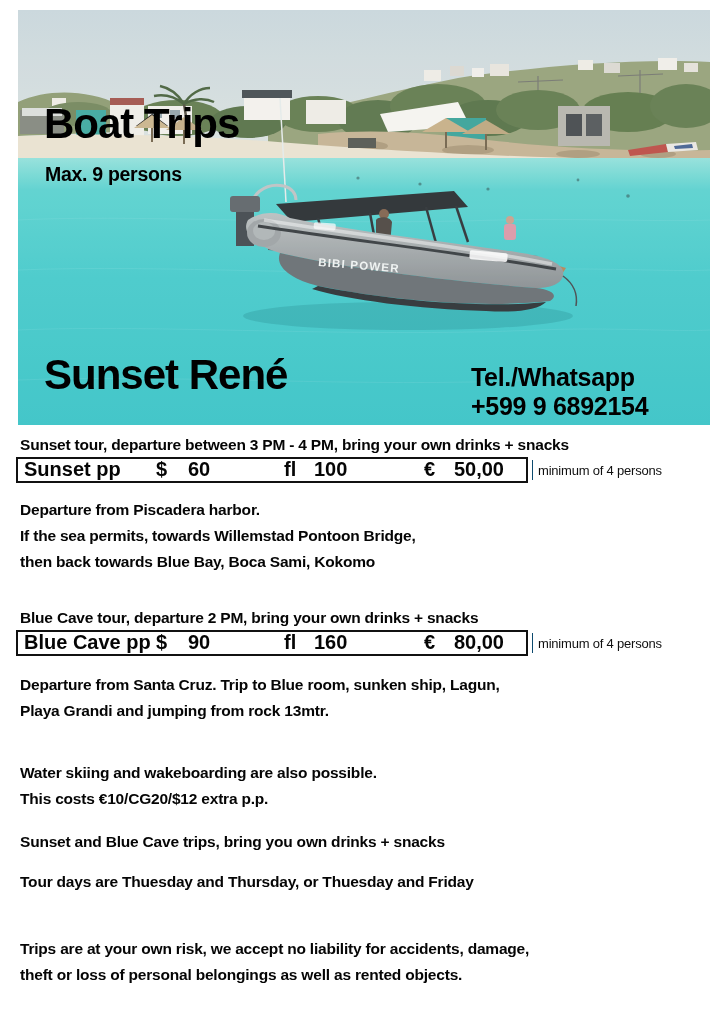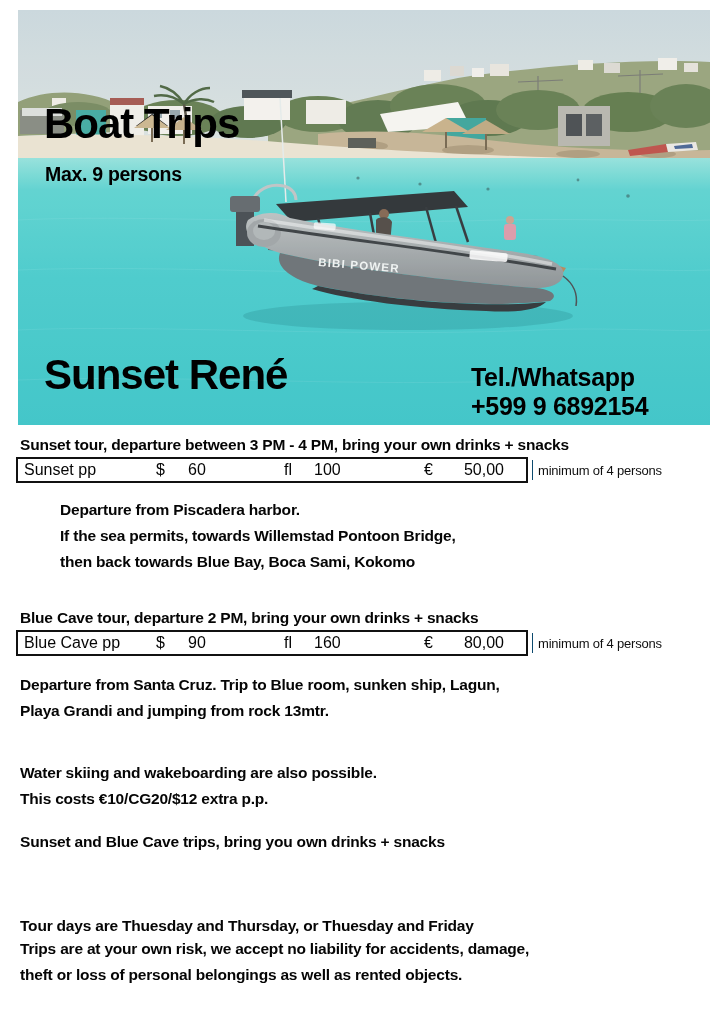--- a/index.html
+++ b/index.html
@@ -9,22 +9,22 @@
   .photo svg{display:block;width:692px;height:415px;}
   .overlay{position:absolute;color:#000;}
   .title{left:26px;top:61px;font-size:42px;font-weight:900;letter-spacing:-1px;line-height:1;margin-top:32px;}
   .maxp{left:27px;top:153px;font-size:19.5px;font-weight:900;letter-spacing:-0.3px;}
   .captain{left:26px;top:344px;font-size:42px;font-weight:900;letter-spacing:-1px;line-height:1;}
   .contact{left:453px;top:353px;font-size:25px;font-weight:900;letter-spacing:-0.3px;line-height:28.5px;}
   .t{position:absolute;left:20px;font-size:15.5px;font-weight:700;letter-spacing:-0.2px;color:#050505;}
   .lines{line-height:25.8px;}
   .price-table{position:absolute;left:16px;width:512px;height:26px;border:2px solid #111;
                box-sizing:border-box;background:#fff;}
-  .price-table span{position:absolute;top:50%;transform:translateY(-52%);font-size:16px;
-                    font-weight:400;white-space:nowrap;}
+  .price-table span{position:absolute;top:50%;transform:translateY(-52%);font-size:20px;
+                    font-weight:700;white-space:nowrap;}
   .c-label{left:6px;} .c-usd-sym{left:138px;} .c-usd-val{left:170px;}
   .c-fl-sym{left:266px;} .c-fl-val{left:296px;} .c-eur-sym{left:406px;} .c-eur-val{right:22px;}
   .note{position:absolute;left:532px;height:20px;display:flex;align-items:center;
         font-size:13px;font-weight:400;letter-spacing:-0.2px;color:#101010;
         border-left:1px solid #0c4a6e;padding-left:5px;white-space:nowrap;}
   .disclaimer{line-height:26px;}
 </style>
 </head>
 <body>
 
@@ -222,21 +222,21 @@
     <span class="c-label">Sunset pp</span>
     <span class="c-usd-sym">$</span>
     <span class="c-usd-val">60</span>
     <span class="c-fl-sym">fl</span>
     <span class="c-fl-val">100</span>
     <span class="c-eur-sym">€</span>
     <span class="c-eur-val">50,00</span>
   </div>
   <div class="note" style="top:460px;">minimum of 4 persons</div>
 
-  <div class="t lines" style="top:497px;margin-left:40px;">
+  <div class="t lines" style="top:497px;">
     <div>Departure from Piscadera harbor.</div>
     <div>If the sea permits, towards Willemstad Pontoon Bridge,</div>
     <div>then back towards Blue Bay, Boca Sami, Kokomo</div>
   </div>
 
   <div class="t" style="top:609px;">Blue Cave tour, departure 2 PM, bring your own drinks + snacks</div>
 
   <div class="price-table" style="top:630px;">
     <span class="c-label">Blue Cave pp</span>
     <span class="c-usd-sym">$</span>
@@ -252,20 +252,20 @@
     <div>Departure from Santa Cruz. Trip to Blue room, sunken ship, Lagun,</div>
     <div>Playa Grandi and jumping from rock 13mtr.</div>
   </div>
 
   <div class="t lines" style="top:741px;margin-top:19px;">
     <div>Water skiing and wakeboarding are also possible.</div>
     <div>This costs €10/CG20/$12 extra p.p.</div>
   </div>
 
   <div class="t" style="top:833px;">Sunset and Blue Cave trips, bring you own drinks + snacks</div>
-  <div class="t" style="top:873px;margin-top:44px;">Tour days are Thuesday and Thursday, or Thuesday and Friday</div>
+  <div class="t" style="top:873px;">Tour days are Thuesday and Thursday, or Thuesday and Friday</div>
 
   <div class="t disclaimer" style="top:936px;">
     <div>Trips are at your own risk, we accept no liability for accidents, damage,</div>
     <div>theft or loss of personal belongings as well as rented objects.</div>
   </div>
 
 </div>
 
 </body></html>

